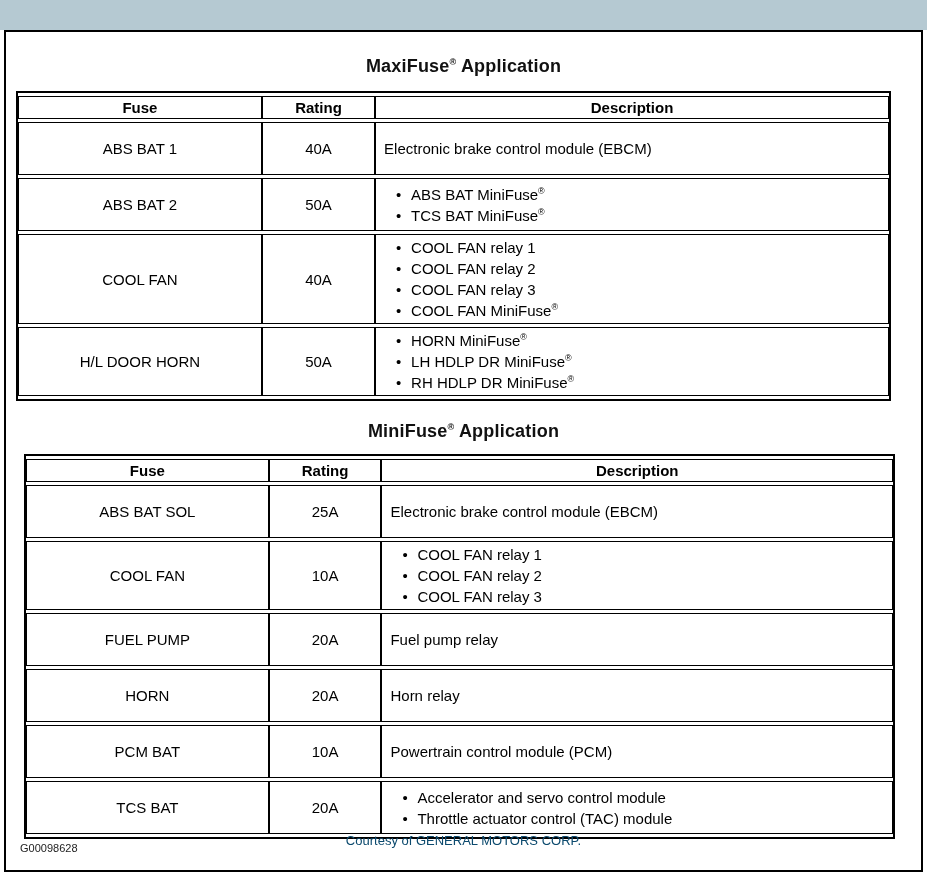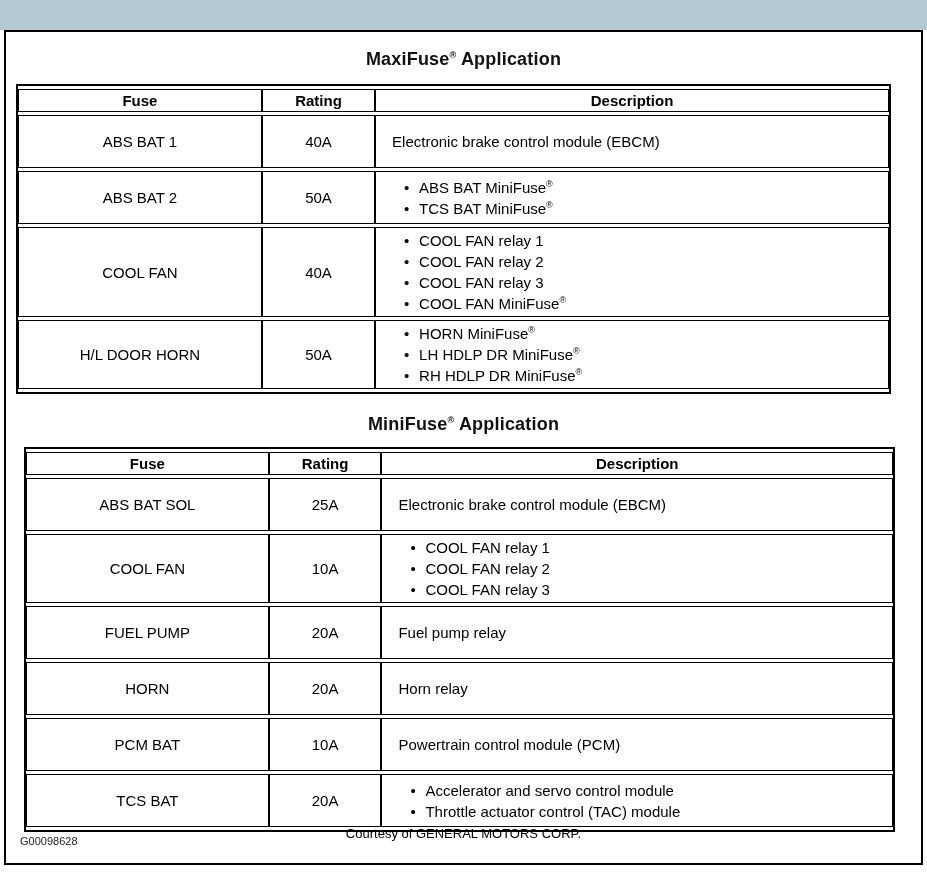--- a/index.html
+++ b/index.html
@@ -30,21 +30,21 @@
     margin: 0 4px;
     border: 2px solid #000;
     background: #fff;
     min-height: 822px;
     position: relative;
   }
   .table-title {
     text-align: center;
     font-size: 18px;
     font-weight: 700;
-    margin-top: 17px;
+    margin-top: 24px;
     color: #111;
     letter-spacing: 0.2px;
   }
   .table-title sup, .fuse-table sup { font-size: 9px; line-height: 0; }
   .fuse-section.maxi .table-wrap { margin: 14px 30px 0 10px; }
   .fuse-section.mini .table-title { margin-top: 20px; }
   .fuse-section.mini .table-wrap { margin: 12px 26px 0 18px; }
   .table-wrap { border: 2px solid #000; background: #fff; }
   table.fuse-table {
     width: 100%;
@@ -61,32 +61,32 @@
     text-align: center;
     padding: 2px 4px;
     margin-top: 29px;
   }
   td.cell-fuse, td.cell-rating {
     text-align: center;
     vertical-align: middle;
     padding: 16px 4px;
     line-height: 19px;
   }
-  td.cell-desc { vertical-align: middle; padding: 2px 16px; }
+  td.cell-desc { vertical-align: middle; padding: 2px 8px; }
   .desc-plain { line-height: 19px; }
   .bullet-line { display: flex; line-height: 21px; padding-left: 12px; }
   .bl-dot { width: 15px; flex: 0 0 15px; }
   .figure-id { font-size: 11px; margin: 3px 0 16px 14px; color: #222; }
   .courtesy {
     position: absolute;
     left: 0; right: 0;
     bottom: 22px;
     text-align: center;
     font-size: 13px;
-    color: #000000;
+    color: #0c4a6e;
   }
 </style>
 </head>
 <body>
 
 <header class="fig-header">
   <span><span>Fig 5: Identifying </span><mark>Underhood Electrical Center</mark><span> 1 Fuses &amp; Relays</span></span>
 </header>
 
 <div class="figure-box">

